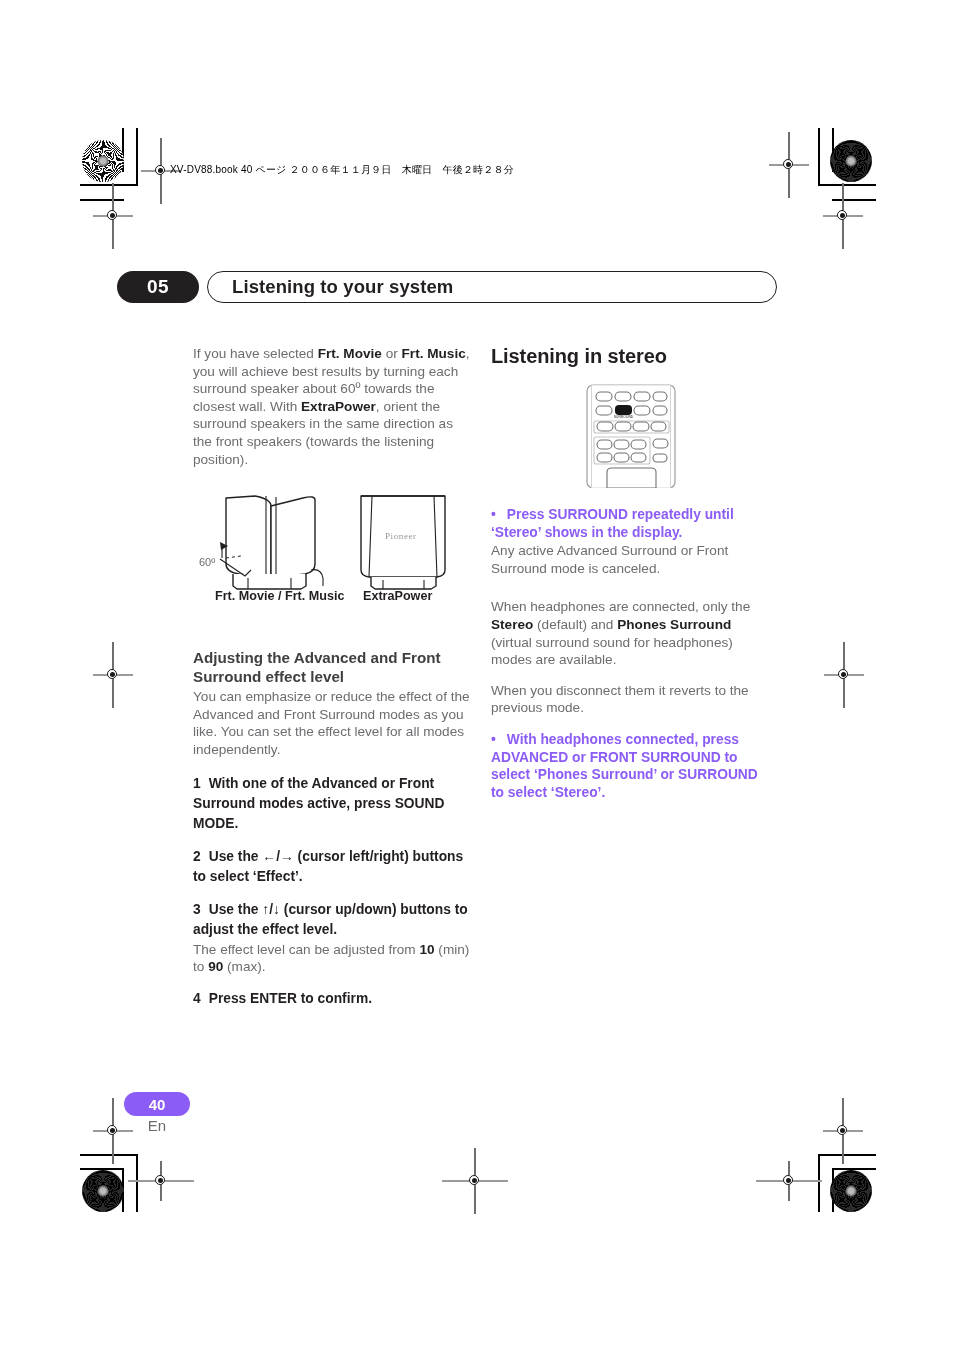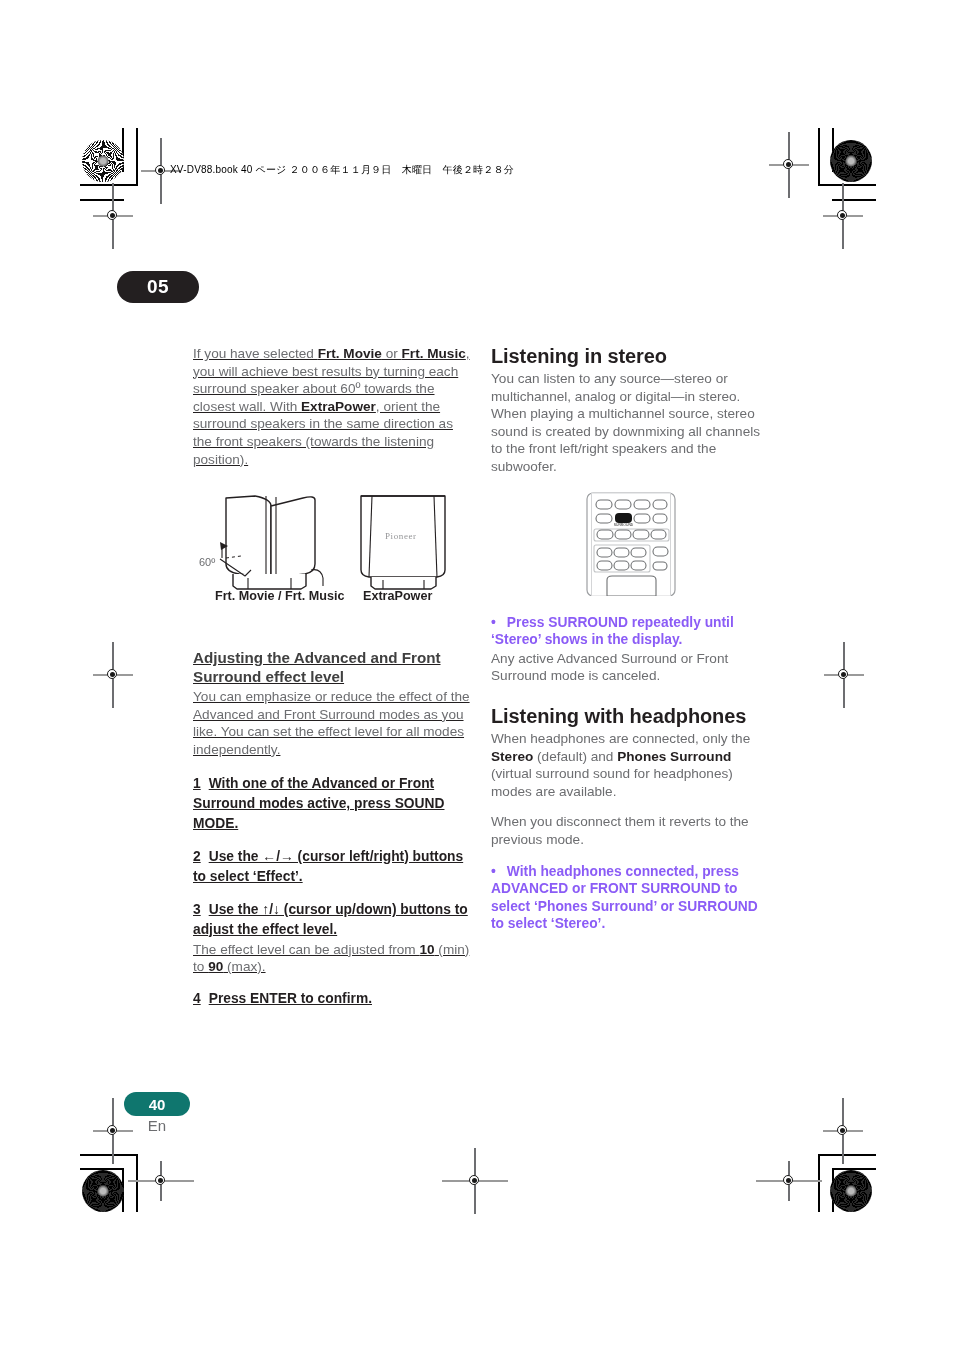--- a/index.html
+++ b/index.html
@@ -133,21 +133,21 @@
     color: #231f20;
     letter-spacing: 0.1px;
   }
 
   
   .col {
     position: absolute;
     width: 278px;
     top: 345px;
   }
-  .col.left  { left: 193px; text-decoration: underline; }
+  .col.left  { left: 193px; }
   .col.right { left: 491px; }
 
   p.body {
     margin: 0 0 0 0;
     font-size: 13.6px;
     line-height: 17.6px;
     color: #6c6d70;
     text-align: left;
   }
   p.body + p.body { margin-top: 13px; }
@@ -216,21 +216,21 @@
   }
   .remote-fig svg { position: absolute; left: 86px; top: 0; }
 
   
   .page-num {
     position: absolute;
     left: 124px;
     top: 1092px;
     width: 66px;
     height: 24px;
-    background: #0f766e;
+    background: #8b5cf6;
     border-radius: 12px;
     color: #ffffff;
     font-size: 15px;
     font-weight: bold;
     display: flex;
     align-items: center;
     justify-content: center;
   }
   .page-lang {
     position: absolute;
@@ -337,20 +337,23 @@
       <div class="vline"></div>
       <div class="ring"></div>
       <div class="dot"></div>
   </div>
 </div>
 
 <div class="file-header">XV-DV88.book  40 ページ  ２００６年１１月９日　木曜日　午後２時２８分</div>
 
 <div class="chapter-bar">
   <div class="chapter-num">05</div>
+  <div class="chapter-pill">
+    <span class="chapter-title">Listening to your system</span>
+  </div>
 </div>
 
 <div class="col left">
 
   <p class="body">If you have selected <b>Frt. Movie</b> or <b>Frt. Music</b>, you will achieve best results by turning each surround speaker about 60º towards the closest wall. With <b>ExtraPower</b>, orient the surround speakers in the same direction as the front speakers (towards the listening position).</p>
 
   <div class="speaker-fig">
     <svg width="278" height="104" viewBox="0 0 278 104">
       <g fill="none" stroke="#231f20" stroke-width="1.4" stroke-linejoin="round">
 
@@ -414,21 +417,20 @@
 
   <p class="step">
     <span class="num">4</span><span>Press ENTER to confirm.</span>
   </p>
 </div>
 
 <div class="col right">
 
   <h2 class="section">Listening in stereo</h2>
 
-  <p class="body tight">You can listen to any source—stereo or multichannel, analog or digital—in stereo. When playing a multichannel source, stereo sound is created by downmixing all channels to the front left/right speakers and the subwoofer.</p>
 
   <div class="remote-fig">
     <svg width="108" height="104" viewBox="0 0 108 104">
 
       <rect x="10" y="1" width="88" height="103" rx="6" fill="#ffffff" stroke="#9d9fa2" stroke-width="1.2"></rect>
       <rect x="14.5" y="1" width="79" height="103" fill="#ffffff" stroke="#d4d5d7" stroke-width="1"></rect>
       <g fill="#ffffff" stroke="#6f7173" stroke-width="1.1">
 
         <rect x="19" y="8" width="16" height="9" rx="4.5"></rect>
         <rect x="38" y="8" width="16" height="9" rx="4.5"></rect>
@@ -468,21 +470,20 @@
   </div>
 
   <p class="bullet">
     <span class="dot">•</span><span>Press SURROUND repeatedly until ‘Stereo’ shows in the display.</span>
   </p>
 
   <p class="body tight">Any active Advanced Surround or Front Surround mode is canceled.</p>
 
   <div class="gap-md"></div>
 
-  <h2 class="section">Listening with headphones</h2>
 
   <p class="body tight">When headphones are connected, only the <b>Stereo</b> (default) and <b>Phones Surround</b> (virtual surround sound for headphones) modes are available.</p>
 
   <p class="body">When you disconnect them it reverts to the previous mode.</p>
 
   <p class="bullet">
     <span class="dot">•</span><span>With headphones connected, press ADVANCED or FRONT SURROUND to select ‘Phones Surround’ or SURROUND to select ‘Stereo’.</span>
   </p>
 </div>
 

